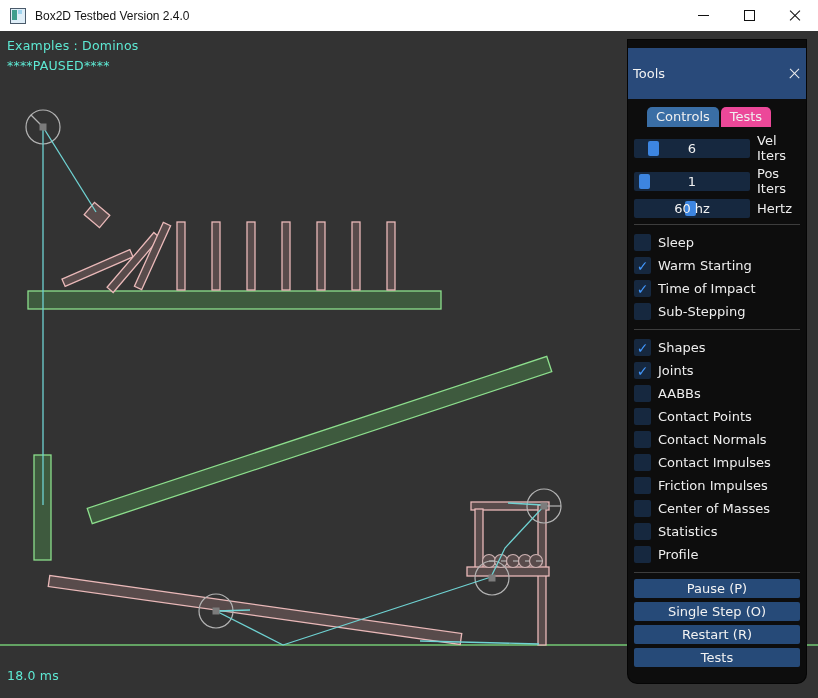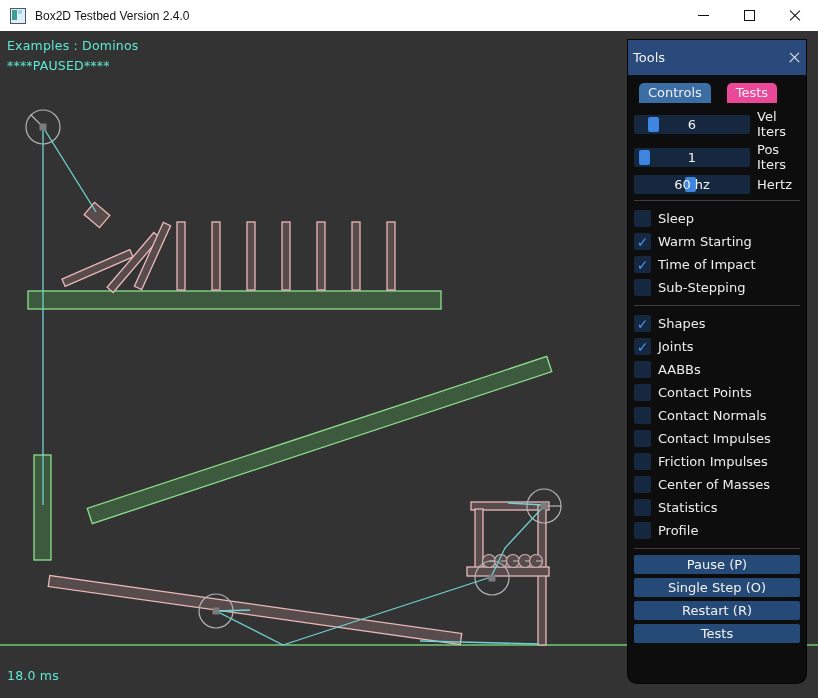--- a/index.html
+++ b/index.html
@@ -39,29 +39,29 @@
   .anchor-sq{fill:#7c7c7c;}
   .joint{stroke:#6fd3d3;stroke-width:1.3;fill:none;}
   .groundline{stroke:#74ca74;stroke-width:1.6;}
   .ball{fill:#584b4b;stroke:#cdb2b2;stroke-width:1.2;}
 
   
   .tools-panel{position:absolute;left:628px;top:9px;width:178px;height:643px;
     background:#0d0d0d;border-radius:0 0 9px 9px;box-shadow:0 0 0 1px #050505;
     color:#e9e9e9;font-size:13px;}
   .panel-titlebar{height:19px;background:#294a7a;display:flex;align-items:center;
-    padding:8px 5px;}
+    padding:16px 5px;margin-top:8px;}
   .panel-title{font-size:13px;color:#f2f2f2;}
   .panel-close{margin-left:auto;position:relative;width:13px;height:13px;}
   .panel-close::before,.panel-close::after{content:"";position:absolute;left:0;top:6px;
     width:13px;height:1.4px;background:#efefef;}
   .panel-close::before{transform:rotate(45deg);}
   .panel-close::after{transform:rotate(-45deg);}
 
-  .tabbar{display:flex;gap:16px;margin:8px 5px 6px 11px;}
+  .tabbar{display:flex;gap:2px;margin:8px 5px 6px 19px;}
   .tab{padding:2px 9px 3px 9px;border-radius:5px 5px 0 0;background:#ec4899;color:#f0f0f0;}
   .tab.active{background:#3a6ea5;}
 
   .panel-body{padding:0 6px;}
   .slider-row{display:flex;align-items:center;margin-bottom:3px;}
   .slider-track{position:relative;width:116px;height:19px;background:#16283f;
     border-radius:2px;flex:0 0 auto;}
   .slider-grab{position:absolute;top:2px;width:11px;height:15px;background:#3d85e0;border-radius:2px;}
   .slider-value{position:absolute;left:0;top:0;width:100%;height:100%;display:flex;
     align-items:center;justify-content:center;color:#f2f2f2;font-size:13px;}

